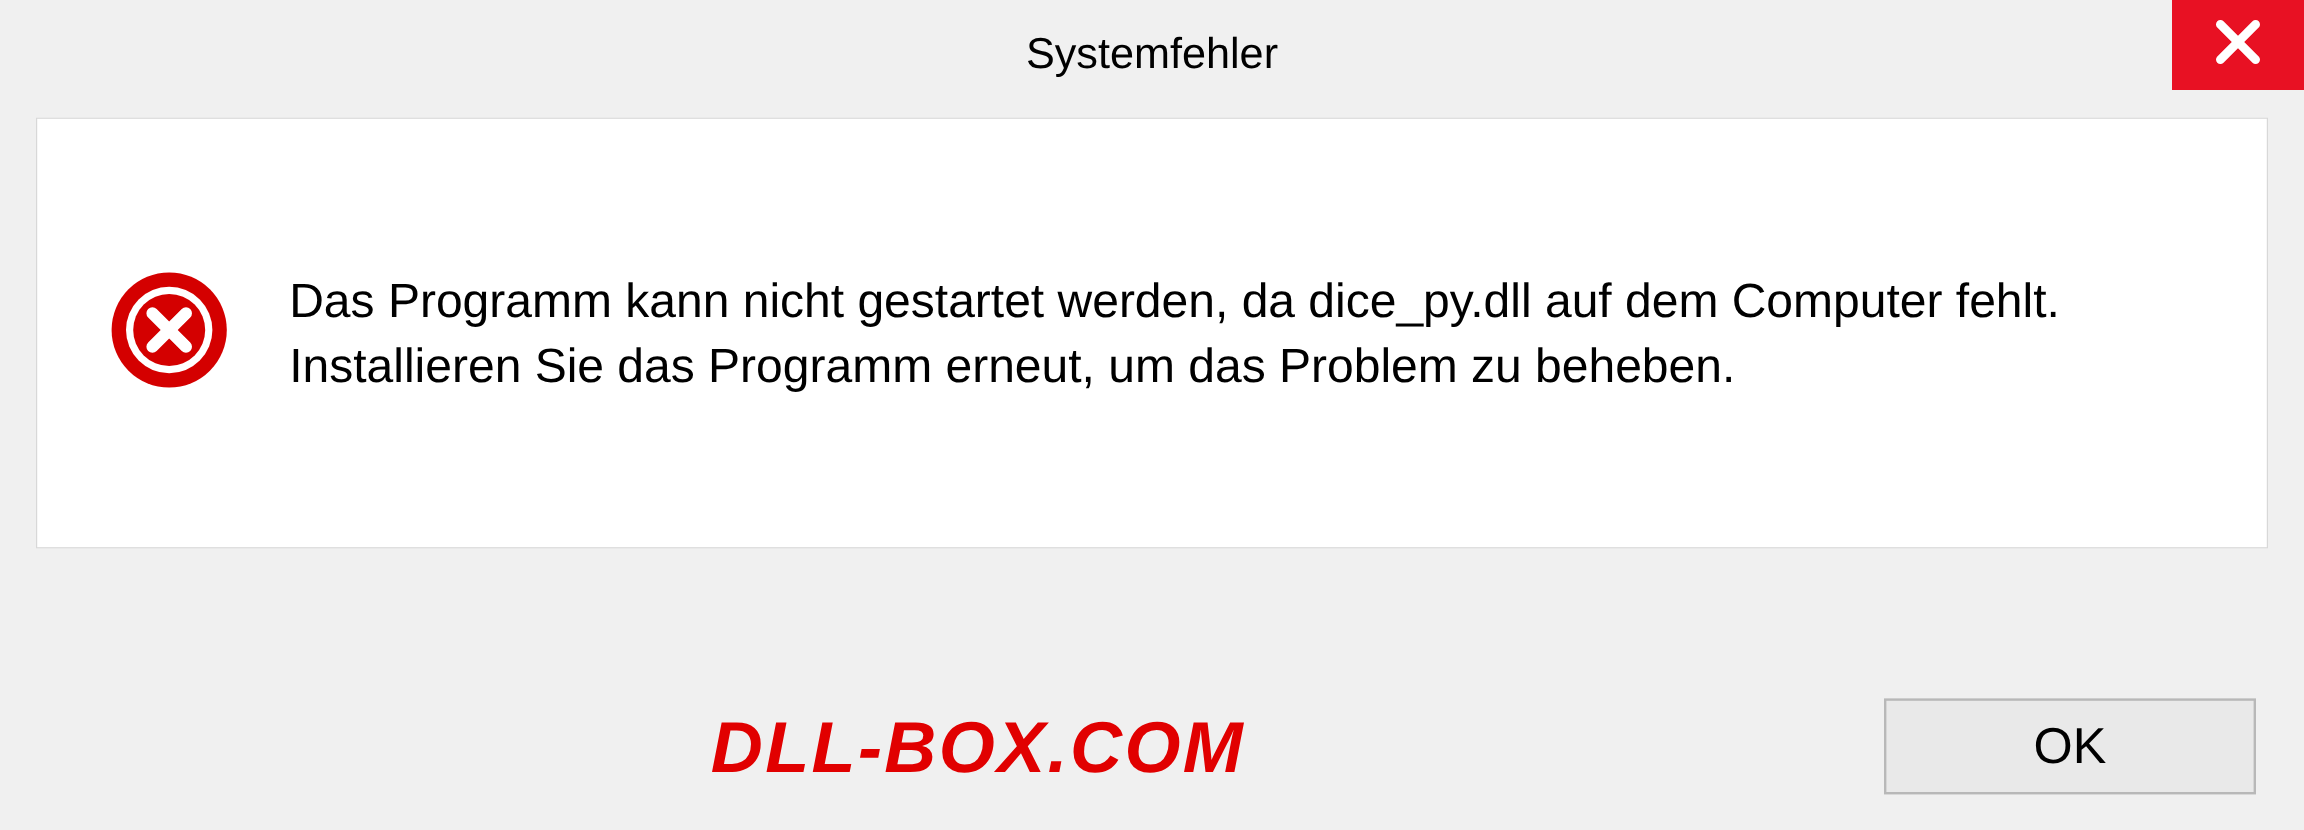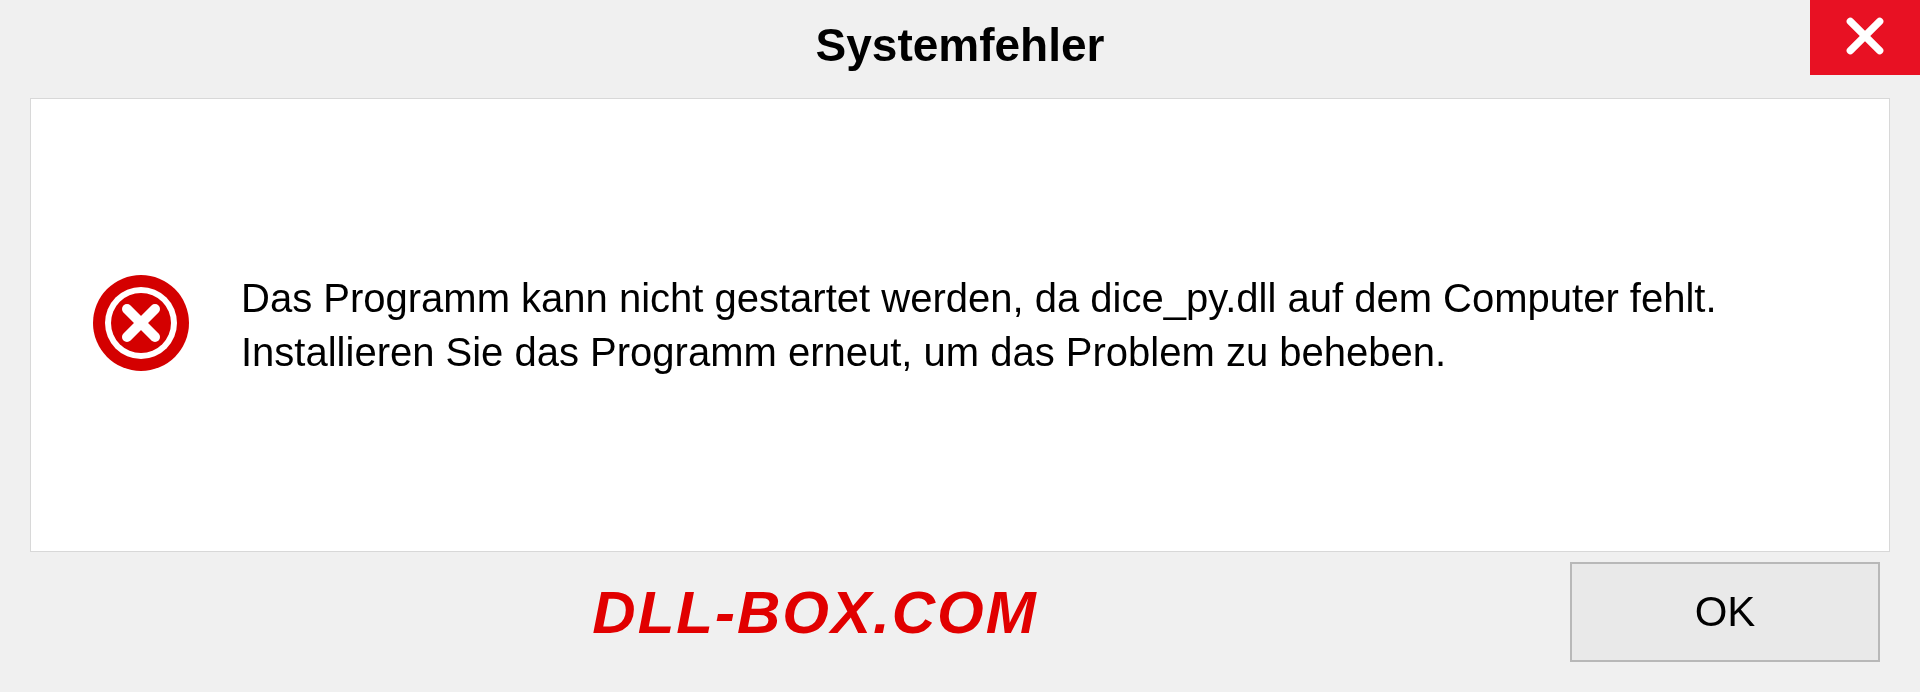--- a/index.html
+++ b/index.html
@@ -17,22 +17,22 @@
     }
     .title-bar {
       width: 100%;
       height: 90px;
       display: flex;
       align-items: center;
       justify-content: center;
       position: relative;
     }
     .title-text {
-      font-size: 46px;
-      font-weight: 700;
+      font-size: 36px;
+      font-weight: 400;
       color: #000;
       text-align: right;
     }
     .close-button {
       position: absolute;
       top: 0;
       right: 0;
       width: 110px;
       height: 75px;
       background: #e81123;
@@ -42,21 +42,21 @@
       cursor: pointer;
     }
     .close-button svg {
       width: 44px;
       height: 44px;
     }
     .content-panel {
       margin: 8px 30px 0 30px;
       background: #ffffff;
       border: 1px solid #d8d8d8;
-      height: 454px;
+      height: 359px;
       display: flex;
       align-items: center;
       padding: 0 60px;
     }
     .error-icon-wrap {
       flex: 0 0 auto;
       margin-right: 50px;
     }
     .error-icon {
       width: 100px;
@@ -85,21 +85,21 @@
       text-align: center;
       font-size: 60px;
       font-weight: 800;
       font-style: italic;
       color: #e10000;
       letter-spacing: 2px;
       font-family: Arial, sans-serif;
     }
     .ok-button {
       width: 310px;
-      height: 100px;
+      height: 80px;
       background: #e9e9e9;
       border: 2px solid #b8b8b8;
       font-size: 42px;
       color: #000;
       display: flex;
       align-items: center;
       justify-content: center;
       cursor: pointer;
       font-family: "Segoe UI", Tahoma, Arial, sans-serif;
     }

